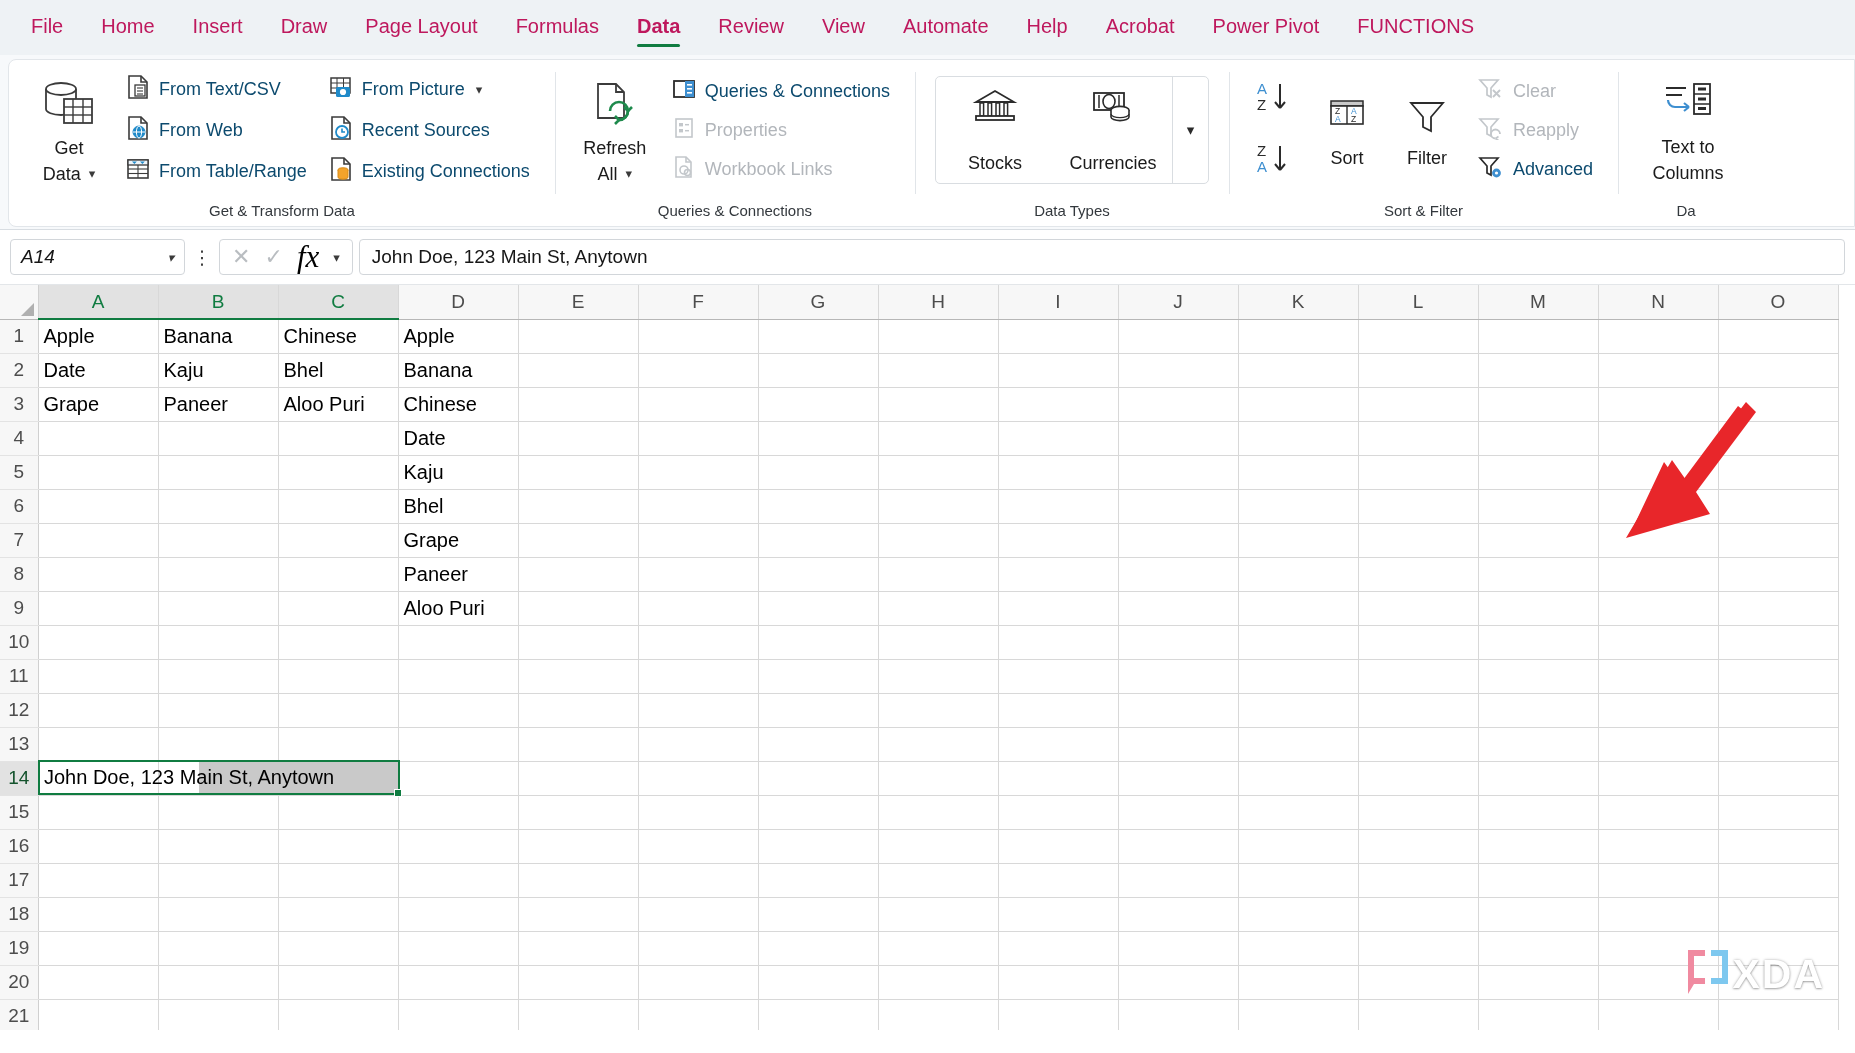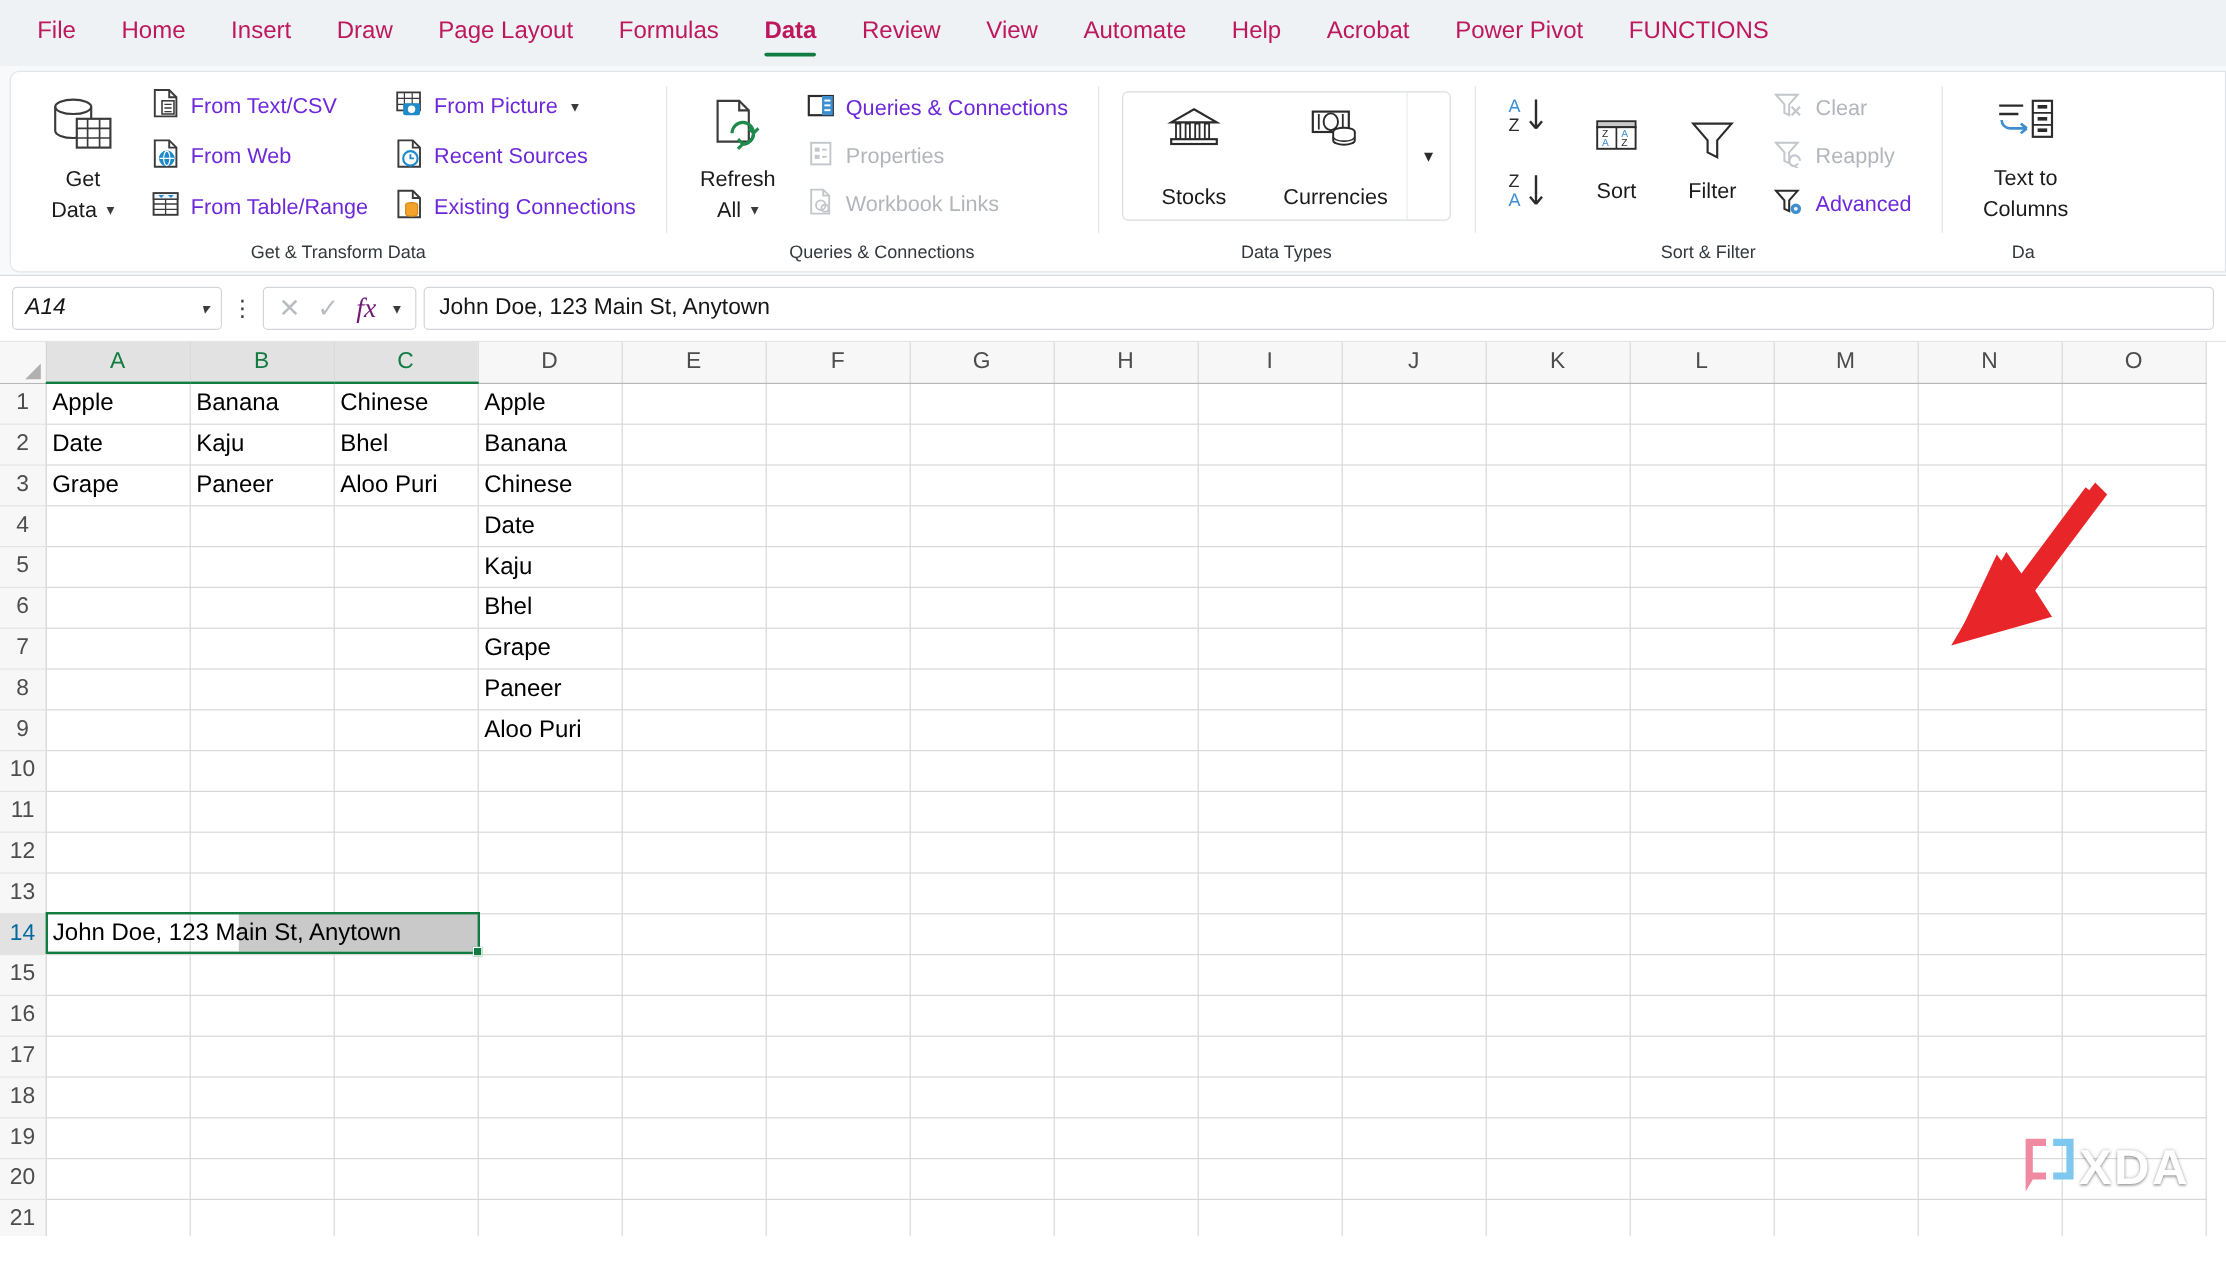--- a/index.html
+++ b/index.html
@@ -117,21 +117,21 @@
     display: flex;
     align-items: center;
     gap: 9px;
     padding: 3px 7px;
     border-radius: 4px;
     cursor: default;
     white-space: nowrap;
   }
   .item .lbl {
     font-size: 18px;
-    color: #6d28d9;
+    color: #0c4a6e;
   }
   .item.disabled .lbl { color: #b2b6bb; }
   .chev { font-size: 13px; color: #3b3b3b; margin-left: 2px; }
 
   
   .gallery {
     display: flex;
     align-items: stretch;
     border: 1px solid #d9dde1;
     border-radius: 5px;
@@ -189,21 +189,21 @@
     font-style: italic;
   }
   .vdots { width: 22px; text-align: center; color: #3d3d3d; font-size: 19px; letter-spacing: 0; cursor: default; }
   .fxgroup {
     display: flex; align-items: center; gap: 14px;
     height: 36px; padding: 0 12px;
     border: 1px solid #d2d6da; border-radius: 4px;
     background: #fff;
   }
   .fxgroup .g { color: #b9bdc1; font-size: 22px; cursor: default; }
-  .fxgroup .fx { font-family: "Liberation Serif", serif; font-style: italic; font-size: 23px; color: #701a75; cursor: default; }
+  .fxgroup .fx { font-family: "Liberation Serif", serif; font-style: italic; font-size: 31px; color: #000000; cursor: default; }
   .finput {
     flex: 1; height: 36px;
     border: 1px solid #d2d6da; border-radius: 4px;
     background: #fff;
     display: flex; align-items: center;
     padding: 0 12px;
     font-size: 19px; color: #161616;
   }
 
   
@@ -239,21 +239,21 @@
   }
   td.rowh {
     width: 38px; height: 34px;
     background: #f7f7f7;
     border-right: 1px solid #d0d0d0;
     border-bottom: 1px solid #e3e3e3;
     font-size: 19px; color: #4d4d4d;
     text-align: center;
     cursor: default;
   }
-  td.rowh.hl { background: #e2e2e2; color: #0369a1; }
+  td.rowh.hl { background: #e2e2e2; color: #14532d; }
   td.cell {
     height: 34px;
     border-right: 1px solid #d8d8d8;
     border-bottom: 1px solid #d8d8d8;
     font-size: 20px;
     color: #000;
     padding: 0 5px;
     overflow: visible;
     white-space: nowrap;
     background: #fff;

